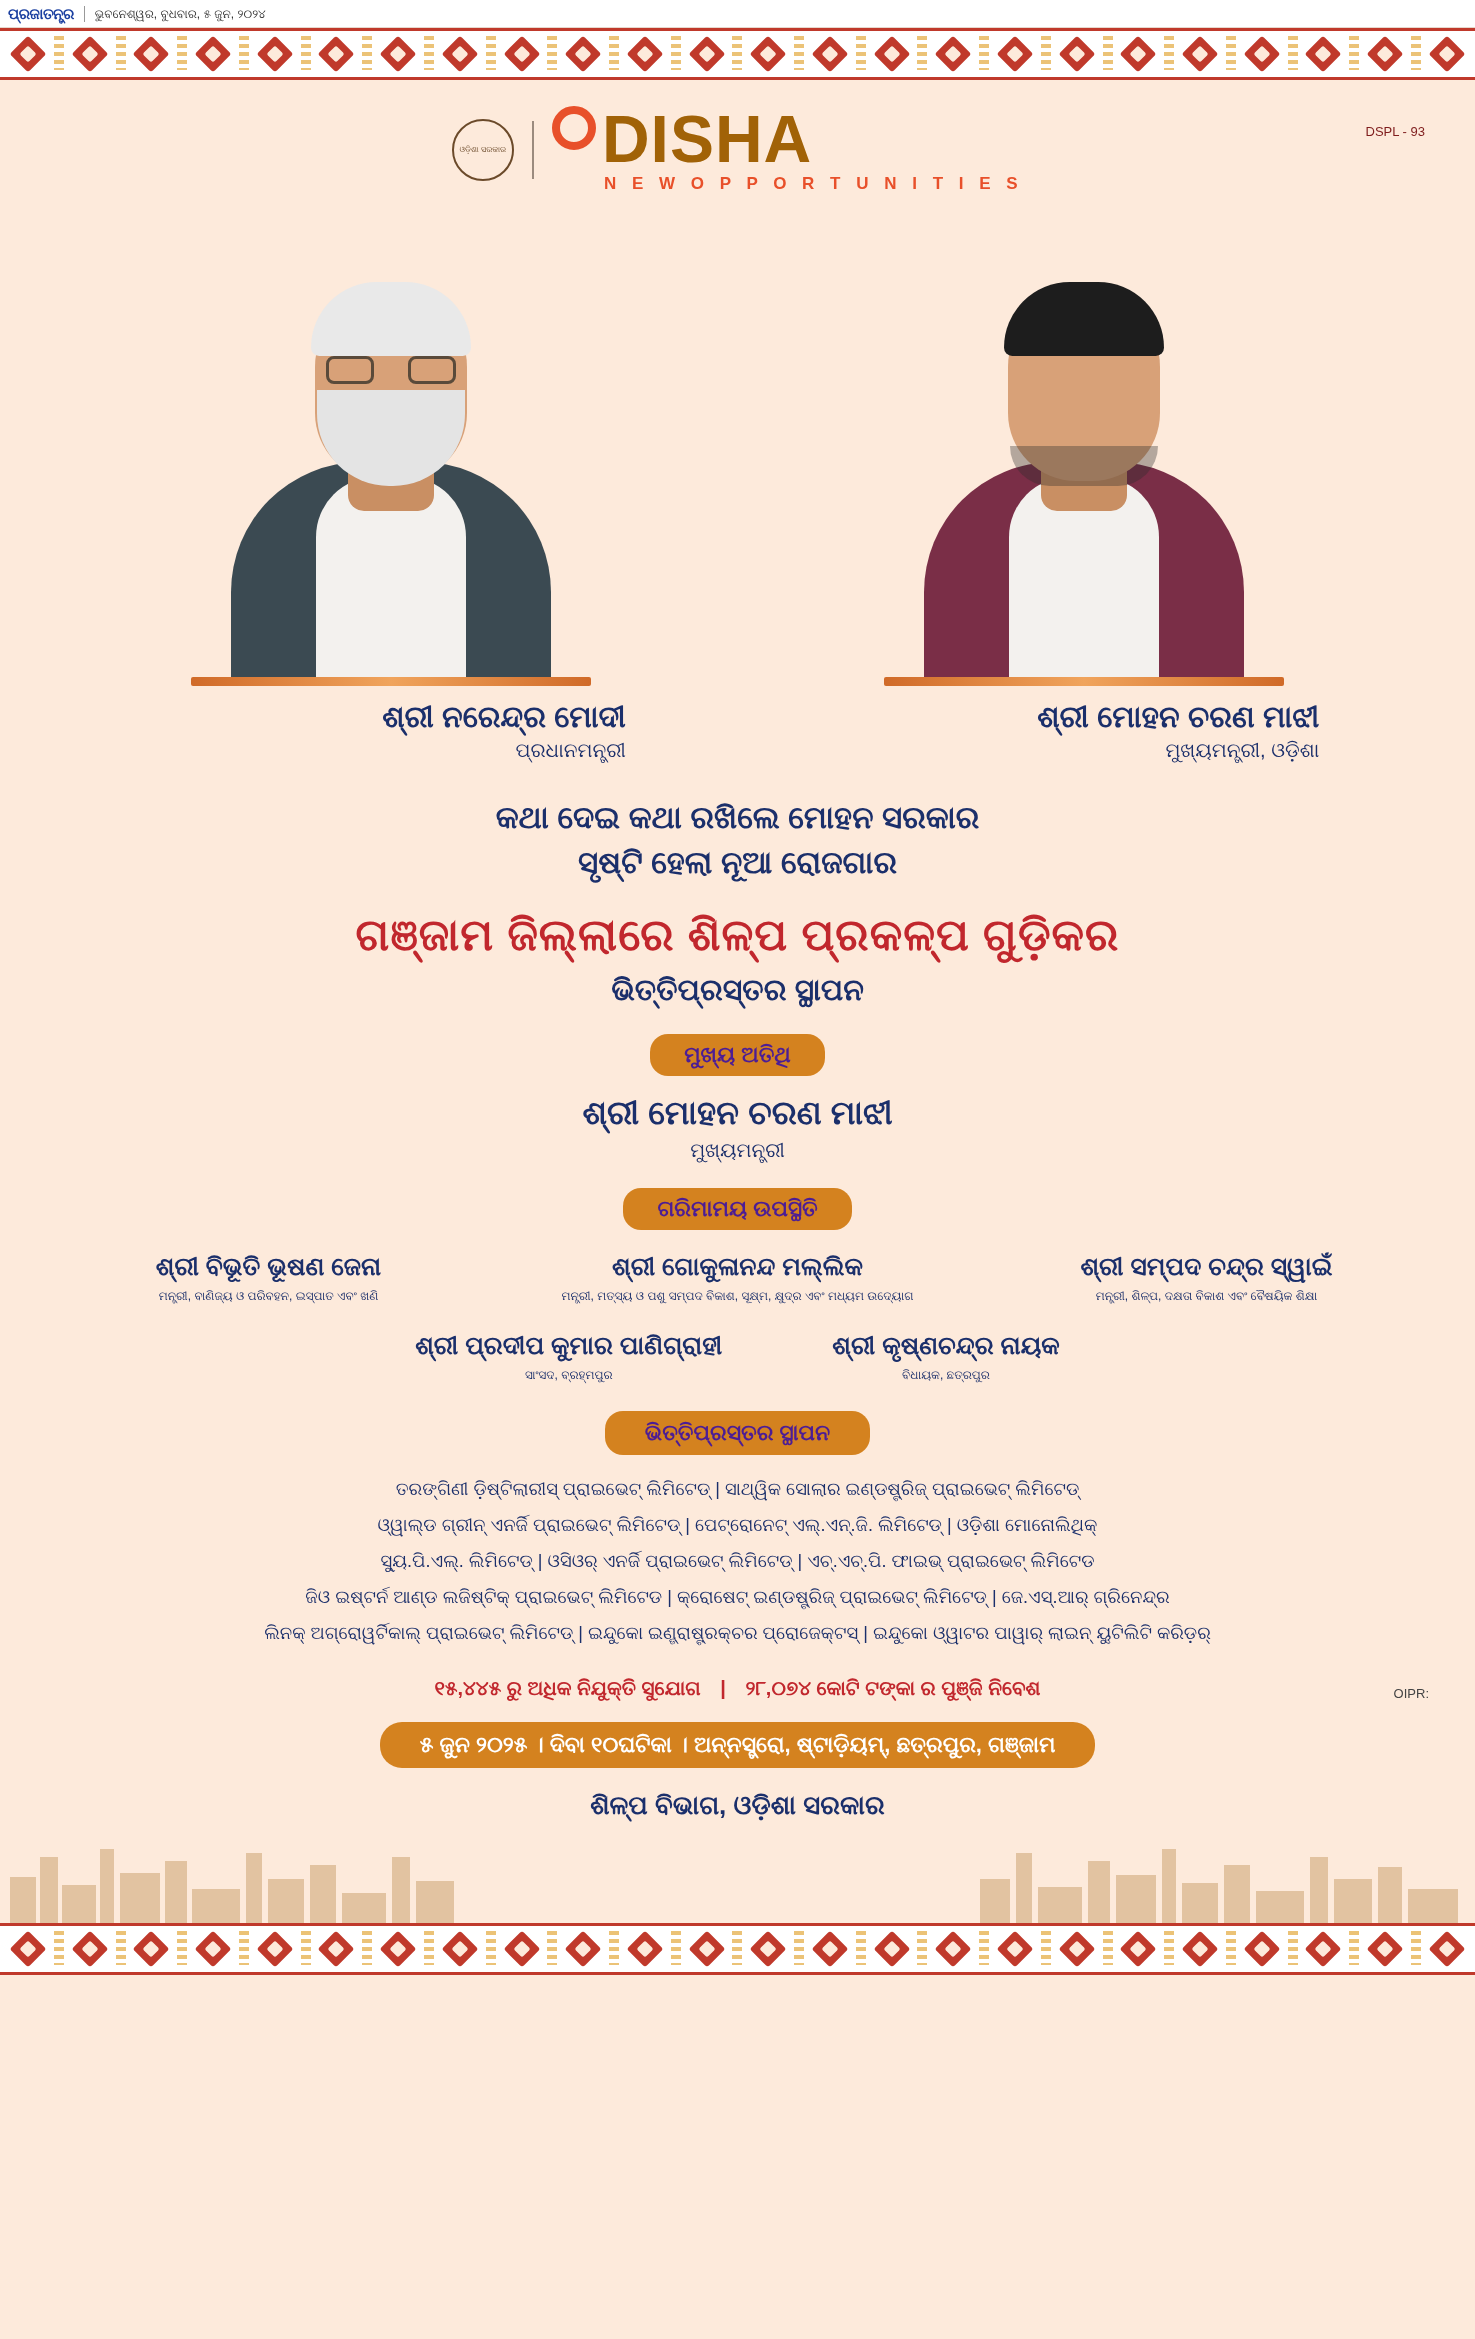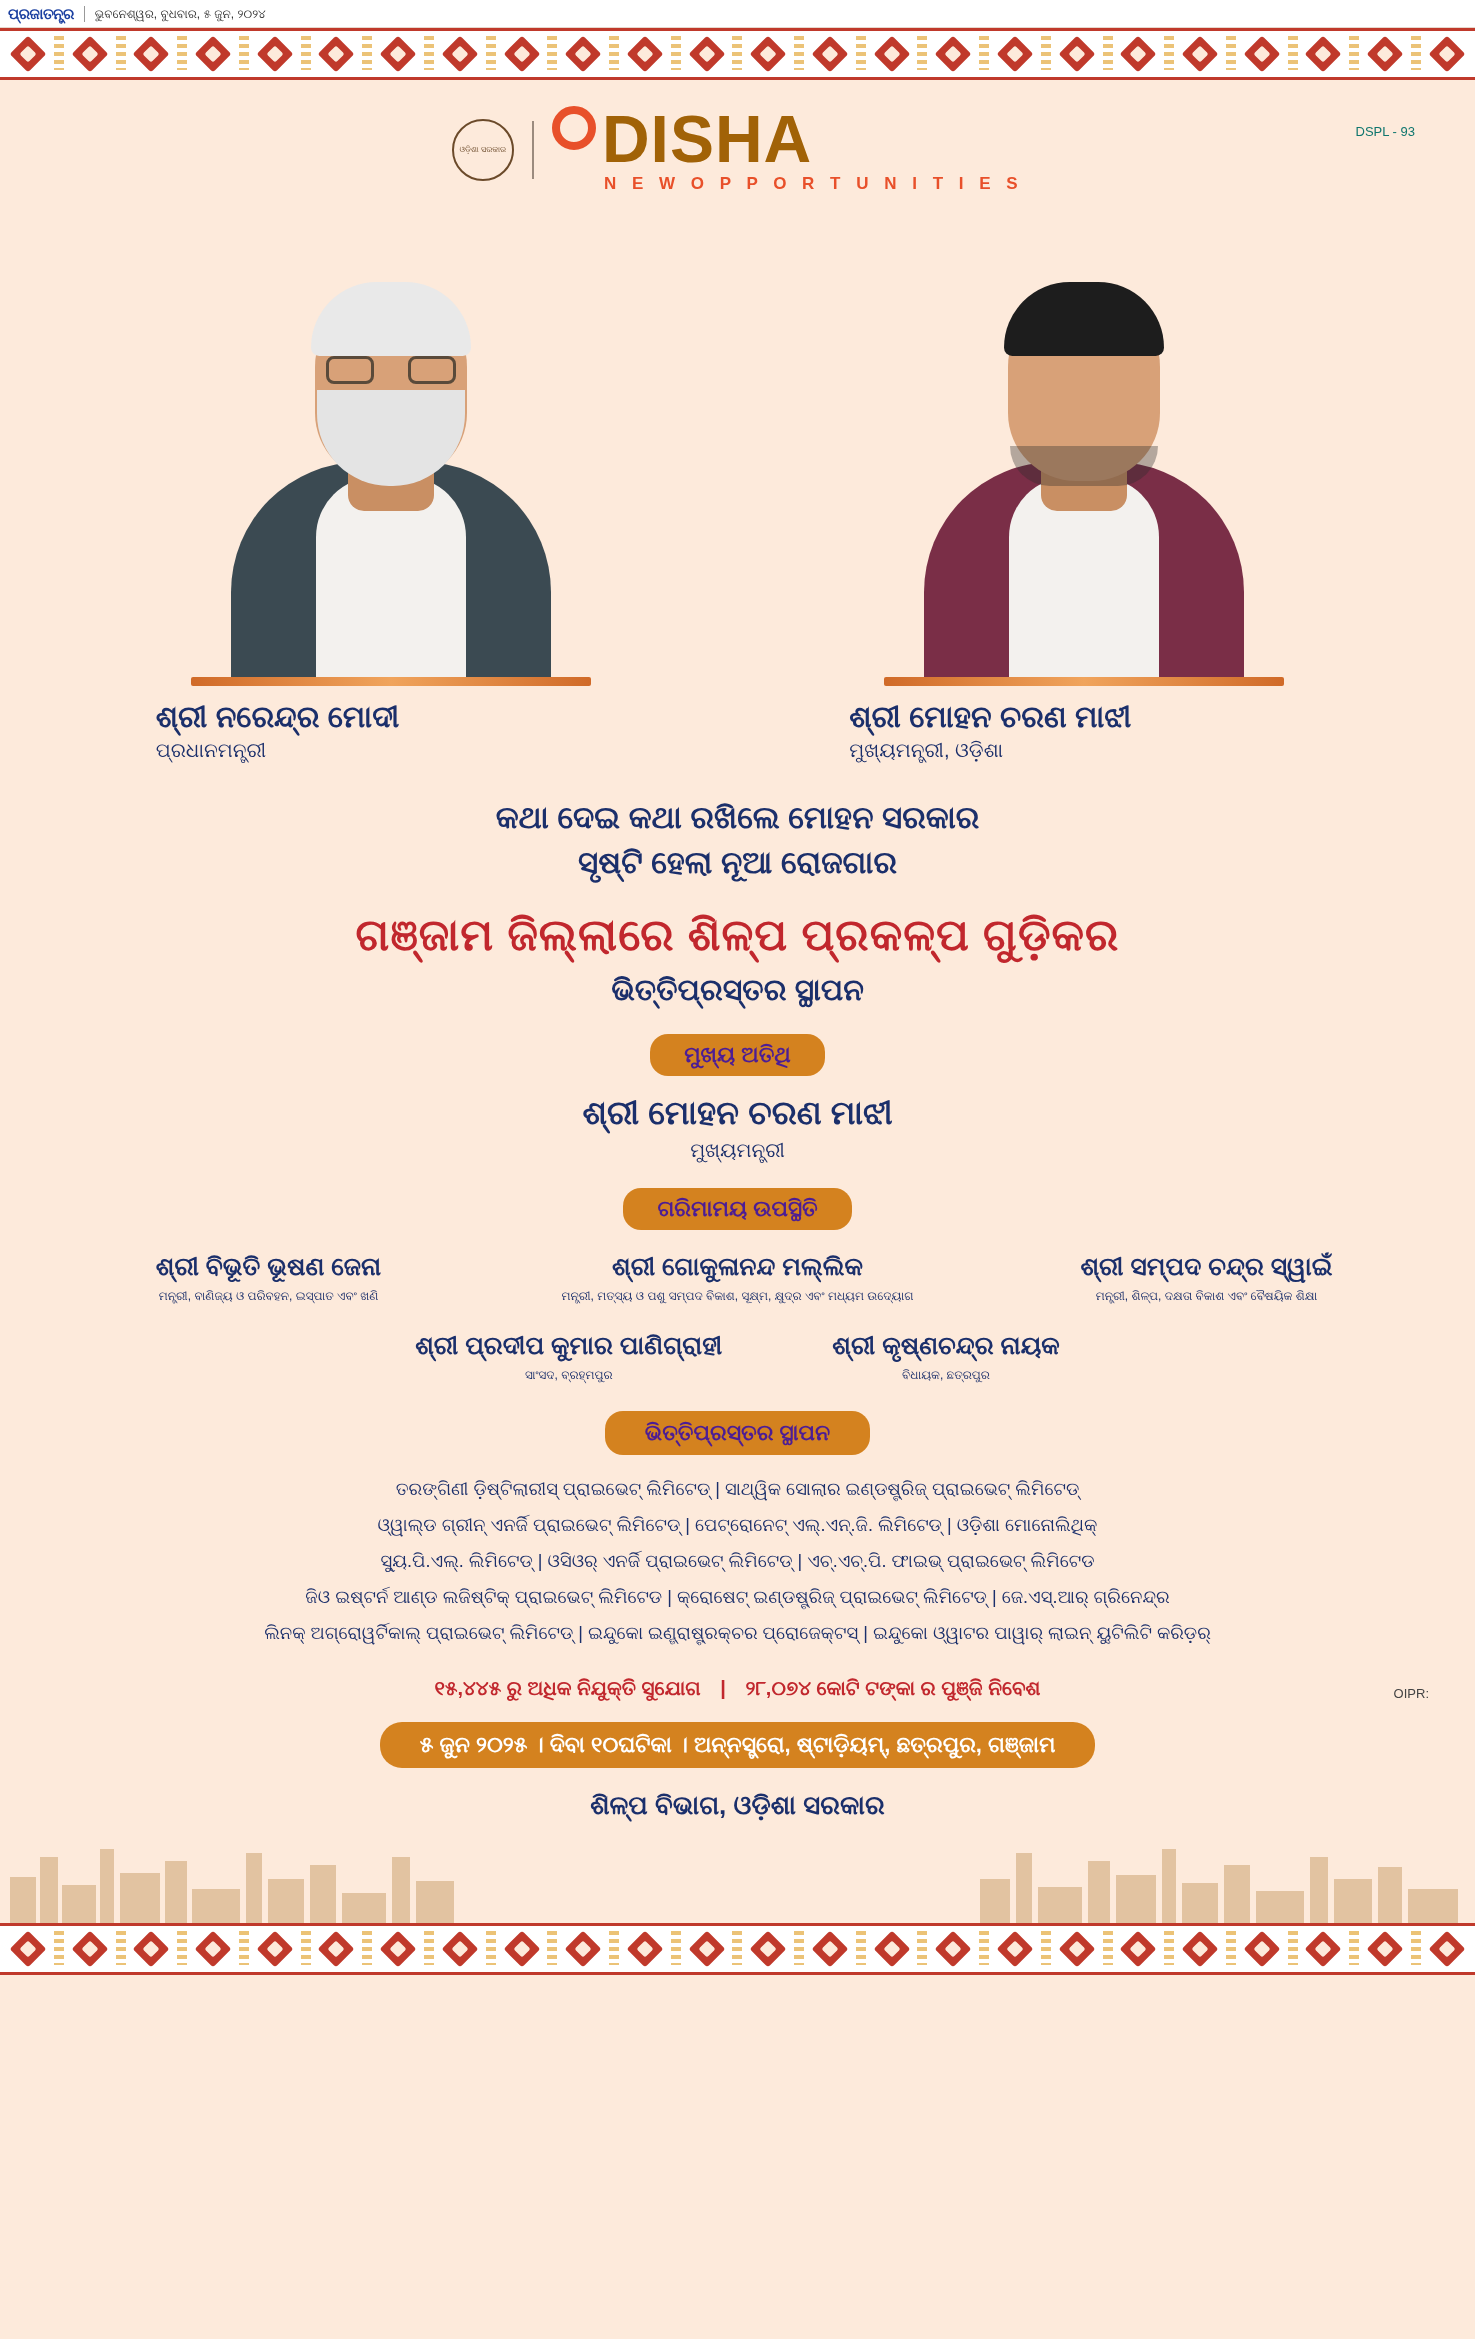--- a/index.html
+++ b/index.html
@@ -128,32 +128,32 @@
   .odisha-sub {
     font-size: 17px;
     letter-spacing: 5.5px;
     color: #e8502a;
     font-weight: bold;
     margin-top: 2px;
     padding-left: 52px;
   }
   .dspl-code {
     position: absolute;
-    right: 16px; top: 18px;
+    right: 6px; top: 18px;
     font-size: 13px;
-    color: #0f766e;
+    color: #7f1d1d;
   }
 
   
   .leaders {
     display: flex;
     justify-content: space-around;
     margin-top: 22px;
   }
-  .leader { width: 470px; text-align: left; }
+  .leader { width: 470px; text-align: right; }
   .portrait {
     height: 470px;
     position: relative;
     display: flex;
     align-items: flex-end;
     justify-content: center;
   }
   .pedestal {
     position: absolute;
     bottom: 0; left: 50%;

